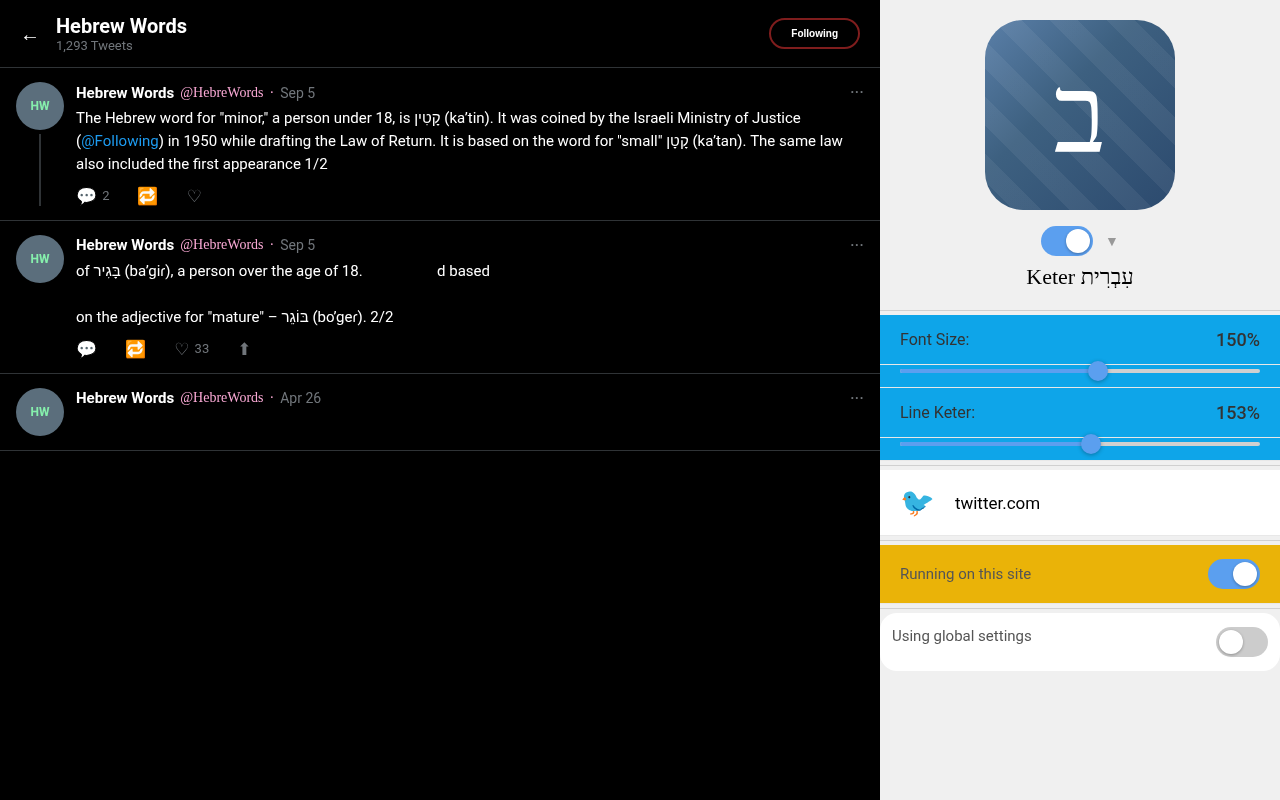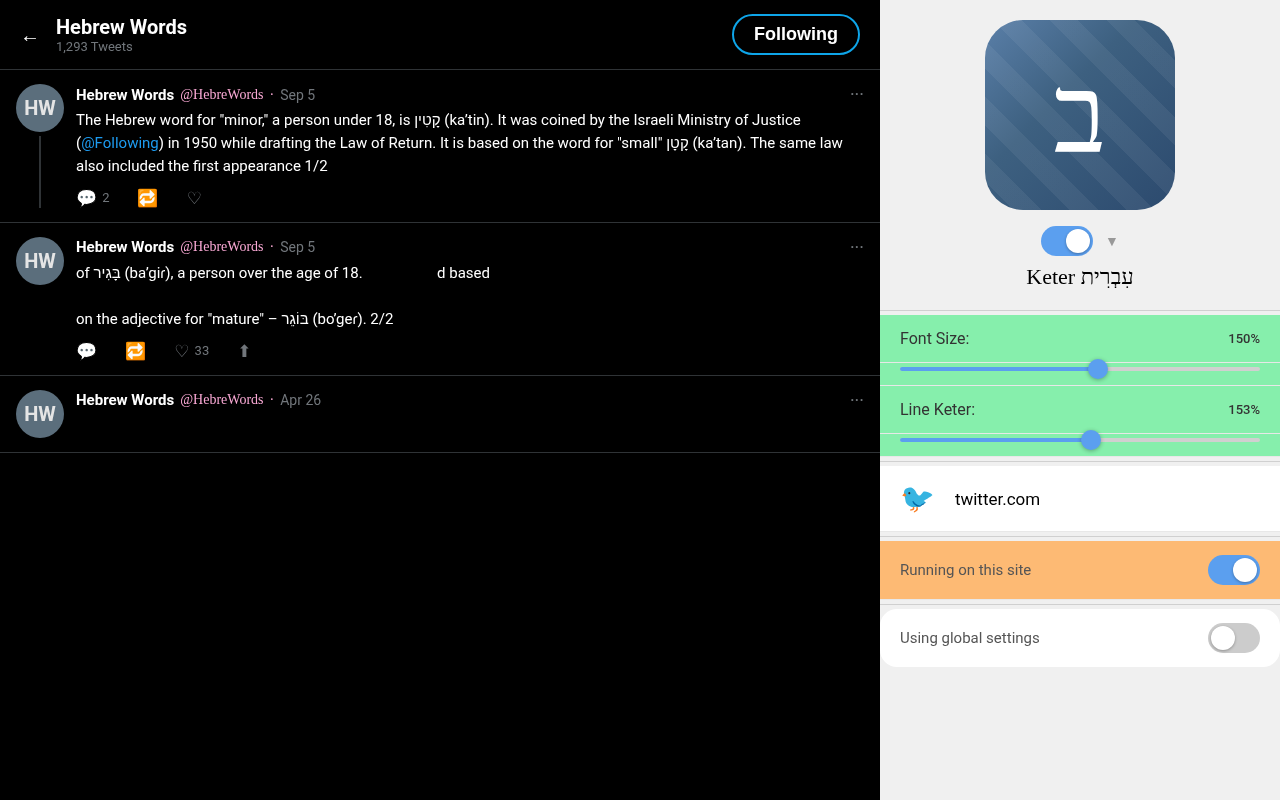--- a/index.html
+++ b/index.html
@@ -55,24 +55,24 @@
     }
 
     .profile-tweets {
       font-size: 13px;
       color: #71767b;
     }
 
     .following-btn {
       background: transparent;
       color: #fff;
-      border: 2px solid #0ea5e9;
+      border: 2px solid #7f1d1d;
       border-radius: 9999px;
       padding: 8px 20px;
-      font-size: 18px;
+      font-size: 10px;
       font-weight: 700;
       cursor: pointer;
     }
 
     
     .tweet-list {
       flex: 1;
       overflow-y: auto;
     }
 
@@ -81,25 +81,25 @@
       gap: 12px;
       padding: 14px 16px;
       border-bottom: 1px solid #2f3336;
     }
 
     .avatar {
       width: 48px;
       height: 48px;
       border-radius: 50%;
       background: #5b6e7c;
-      color: #e5e5e5;
+      color: #86efac;
       display: flex;
       align-items: center;
       justify-content: center;
-      font-size: 20px;
+      font-size: 12px;
       font-weight: 700;
       flex-shrink: 0;
     }
 
     .tweet-content {
       flex: 1;
     }
 
     .tweet-header {
       display: flex;
@@ -279,39 +279,39 @@
     .divider {
       width: 100%;
       height: 1px;
       background: #d0d0d0;
       margin: 4px 0;
     }
 
     
     .settings-section {
       width: 100%;
-      background: #86efac;
+      background: #0ea5e9;
       padding: 0;
     }
 
     .settings-row {
       display: flex;
       align-items: center;
       justify-content: space-between;
       padding: 14px 20px;
       border-bottom: 1px solid #e8e8e8;
     }
 
     .settings-label {
       font-size: 16px;
       color: #333;
     }
 
     .settings-value {
-      font-size: 13px;
+      font-size: 18px;
       color: #333;
       font-weight: 500;
     }
 
     
     .slider-row {
       padding: 4px 20px 14px;
       border-bottom: 1px solid #e8e8e8;
     }
 
@@ -361,34 +361,34 @@
       color: #000;
       margin-left: 8px;
     }
 
     .running-row {
       display: flex;
       align-items: center;
       justify-content: space-between;
       padding: 14px 20px;
       border-bottom: 1px solid #e8e8e8;
-      background: #fdba74;
+      background: #eab308;
       width: 100%;
     }
 
     .running-label {
       font-size: 15px;
       color: #555;
     }
 
     .global-row {
       display: flex;
-      align-items: center;
+      align-items: flex-start;
       justify-content: space-between;
-      padding: 14px 20px;
+      padding: 14px 12px;
       background: #fff;
       width: 100%;
       border-radius: 17px;
     }
 
     .global-label {
       font-size: 15px;
       color: #555;
     }
 

